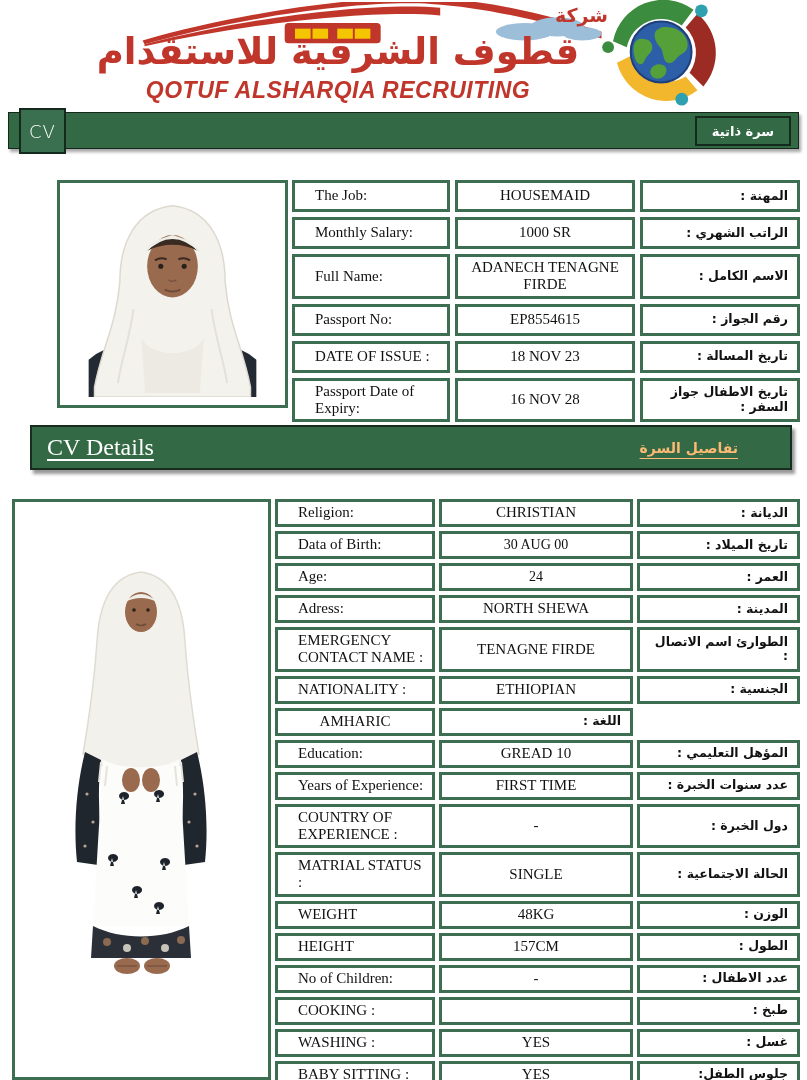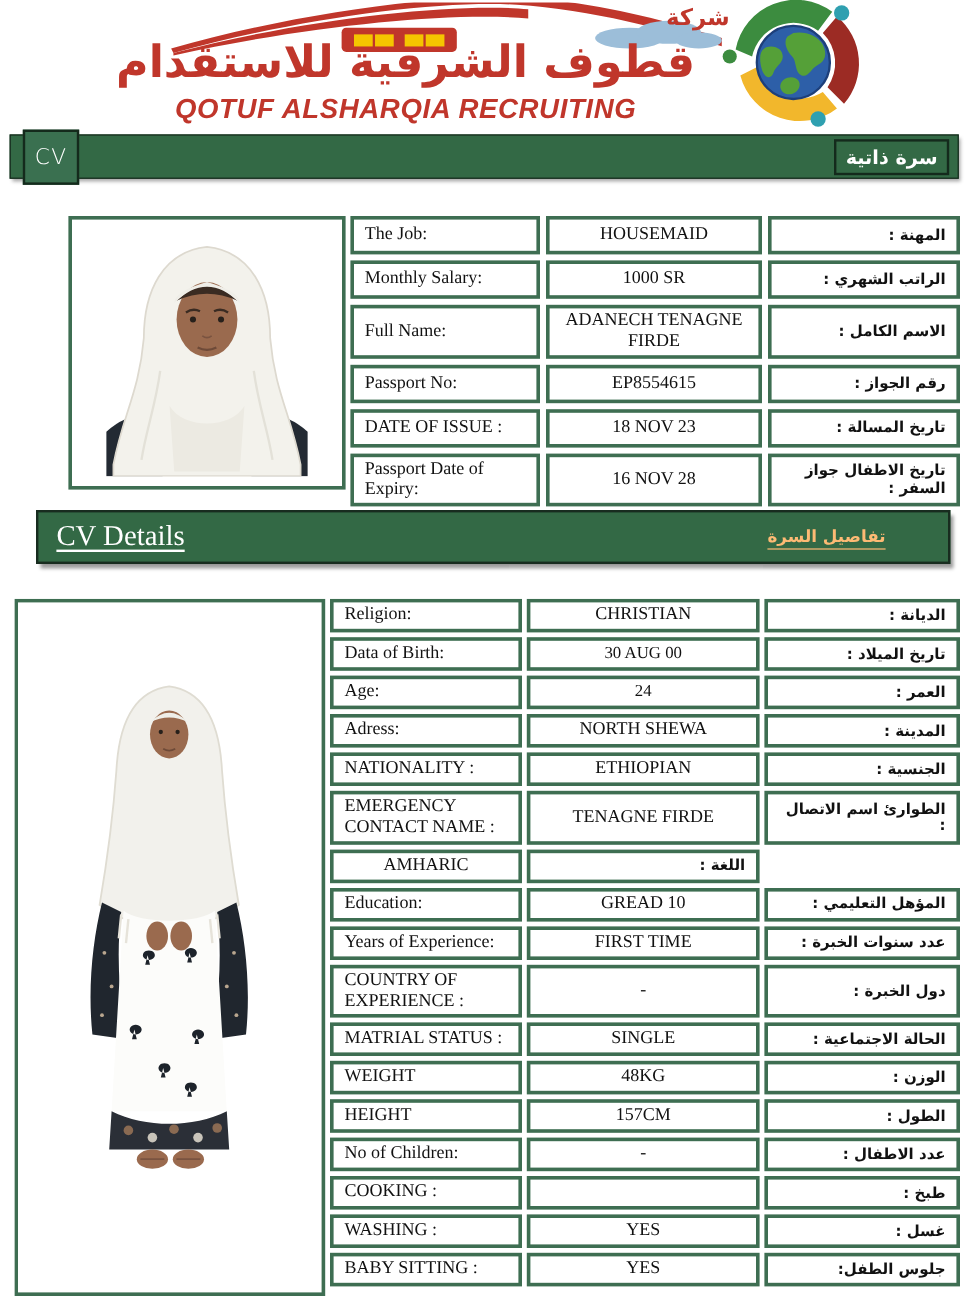--- a/index.html
+++ b/index.html
@@ -28,21 +28,21 @@
   .globe-wrap{position:absolute;left:598px;top:0;width:140px;height:108px}
 
   
   .cv-bar{position:absolute;left:8px;top:112px;width:791px;height:37px;background:var(--bar-green);
           border:1px solid #16281c;box-shadow:2px 3px 3px rgba(0,0,0,.35)}
   .cv-box{position:absolute;left:10px;top:-5px;width:47px;height:46px;background:var(--box-green);
           border:2px solid #142a1c;color:#fff;display:flex;align-items:center;justify-content:center;
           font-family:"DejaVu Sans",sans-serif;font-weight:300;font-size:18px;letter-spacing:1px}
   .sira-box{position:absolute;right:7px;top:3px;width:96px;height:30px;border:2px solid #142a1c;
           color:#fff;display:flex;align-items:center;justify-content:center;direction:rtl;
-          font-family:"DejaVu Sans",sans-serif;font-size:16px;font-weight:bold;letter-spacing:2px}
+          font-family:"DejaVu Sans",sans-serif;font-size:13px;font-weight:bold;letter-spacing:2px}
 
   .details-bar{position:absolute;left:30px;top:425px;width:762px;height:45px;background:var(--bar-green);
           border:2px solid #182c1f;box-shadow:3px 4px 3px rgba(0,0,0,.4);
           display:flex;align-items:center;justify-content:space-between}
   .details-en{margin-left:15px;color:#fff;font-family:"Liberation Serif",serif;font-size:24px;
           text-decoration:underline;text-underline-offset:4px}
   .details-ar{margin-right:52px;color:#fdba74;direction:rtl;font-family:"DejaVu Sans",sans-serif;
           font-size:14px;font-weight:bold;letter-spacing:1px;text-decoration:underline;text-underline-offset:5px}
 
   
@@ -55,21 +55,21 @@
   .photo-cell svg{position:absolute}
   .tbl1 .photo-cell svg{left:15px;top:9px;width:195px;height:205px}
   .tbl2 .photo-cell svg{left:26px;top:52px;width:200px;height:425px}
   .rows{flex:1 1 auto;display:flex;flex-direction:column;gap:4px;margin-left:4px}
   .tbl1 .rows{gap:5px}
   .trow{display:grid;flex:none}
   .tbl1 .trow{grid-template-columns:158px 180px 1fr;gap:5px;min-height:32px}
   .tbl2 .trow{grid-template-columns:160px 194px 1fr;gap:4px;min-height:28px}
   .cell{border:3px solid var(--border-green);background:#fff;display:flex;align-items:center;
         font-size:15px;line-height:1.15;padding:2px 6px}
-  .cell.label{justify-content:flex-start;padding-left:9px}
+  .cell.label{justify-content:flex-start;padding-left:20px}
   .cell.value{justify-content:center;text-align:center}
   .cell.value.sans{font-family:Liberation Serif, serif;font-size:14px}
   .cell.arabic{justify-content:flex-start;direction:rtl;text-align:right;padding-right:9px;
         font-family:"DejaVu Sans",sans-serif;font-weight:bold;font-size:12.5px}
 </style>
 </head>
 <body>
 
 <div class="page">
 
@@ -254,32 +254,32 @@
     <div class="cell arabic">العمر :</div>
   </div>
 
   <div class="trow">
     <div class="cell label">Adress:</div>
     <div class="cell value">NORTH SHEWA</div>
     <div class="cell arabic">المدينة :</div>
   </div>
 
   <div class="trow">
+    <div class="cell label">EMERGENCY CONTACT NAME :</div>
+    <div class="cell value">TENAGNE FIRDE</div>
+    <div class="cell arabic">الطوارئ اسم الاتصال :</div>
+  </div>
+
+  <div class="trow">
     <div class="cell label">NATIONALITY :</div>
     <div class="cell value">ETHIOPIAN</div>
     <div class="cell arabic">الجنسية :</div>
   </div>
 
   <div class="trow">
-    <div class="cell label">EMERGENCY CONTACT NAME :</div>
-    <div class="cell value">TENAGNE FIRDE</div>
-    <div class="cell arabic">الطوارئ اسم الاتصال :</div>
-  </div>
-
-  <div class="trow">
     <div class="cell value">AMHARIC</div>
     <div class="cell arabic">اللغة :</div>
   </div>
 
   <div class="trow">
     <div class="cell label">Education:</div>
     <div class="cell value">GREAD 10</div>
     <div class="cell arabic">المؤهل التعليمي :</div>
   </div>
 

